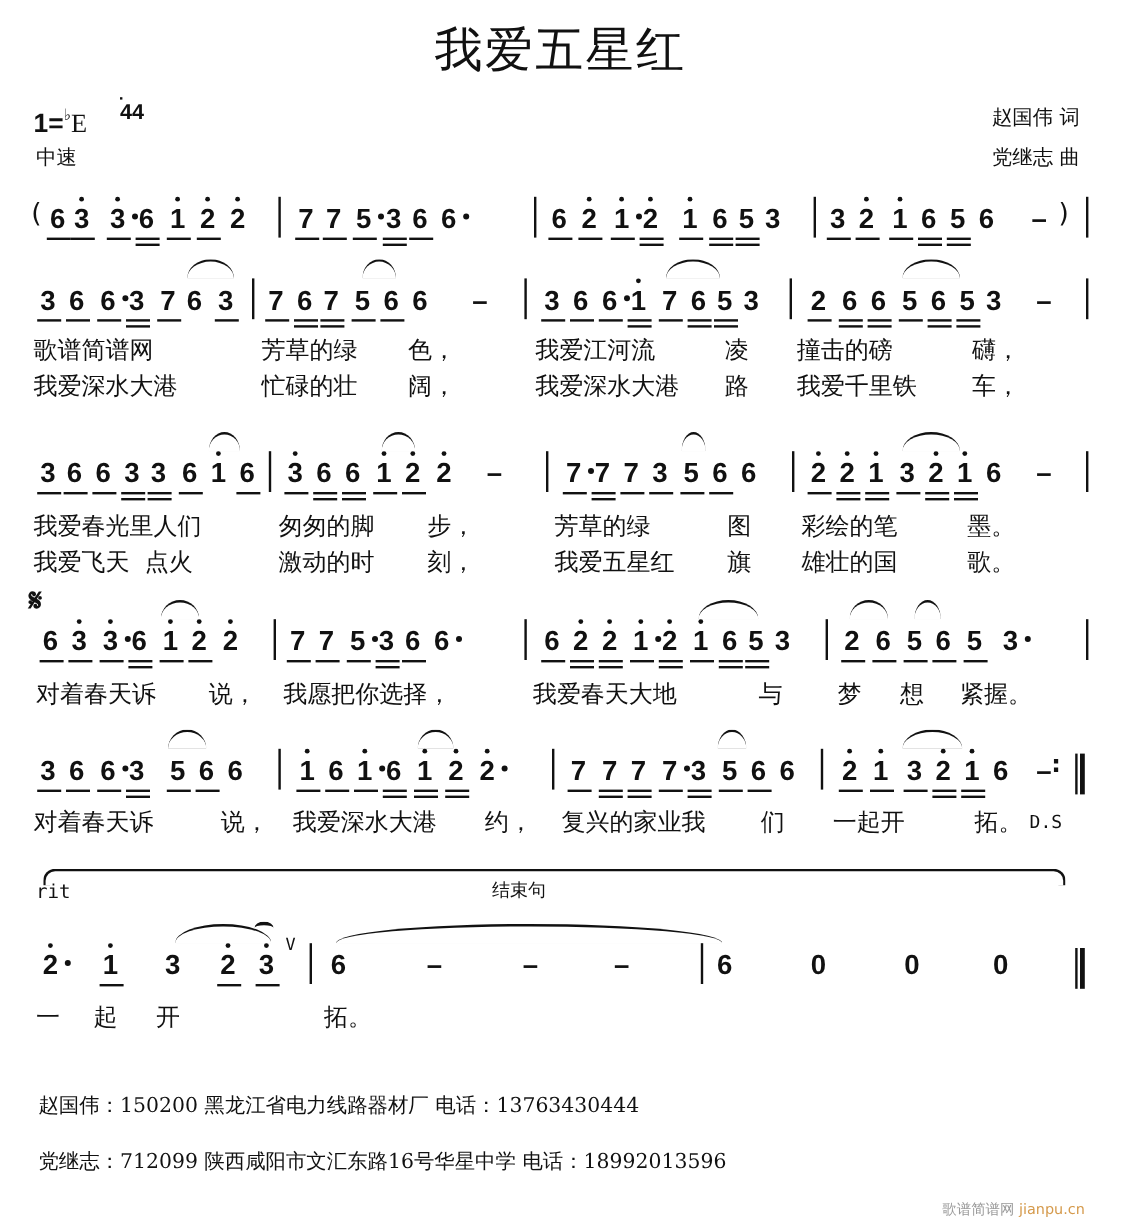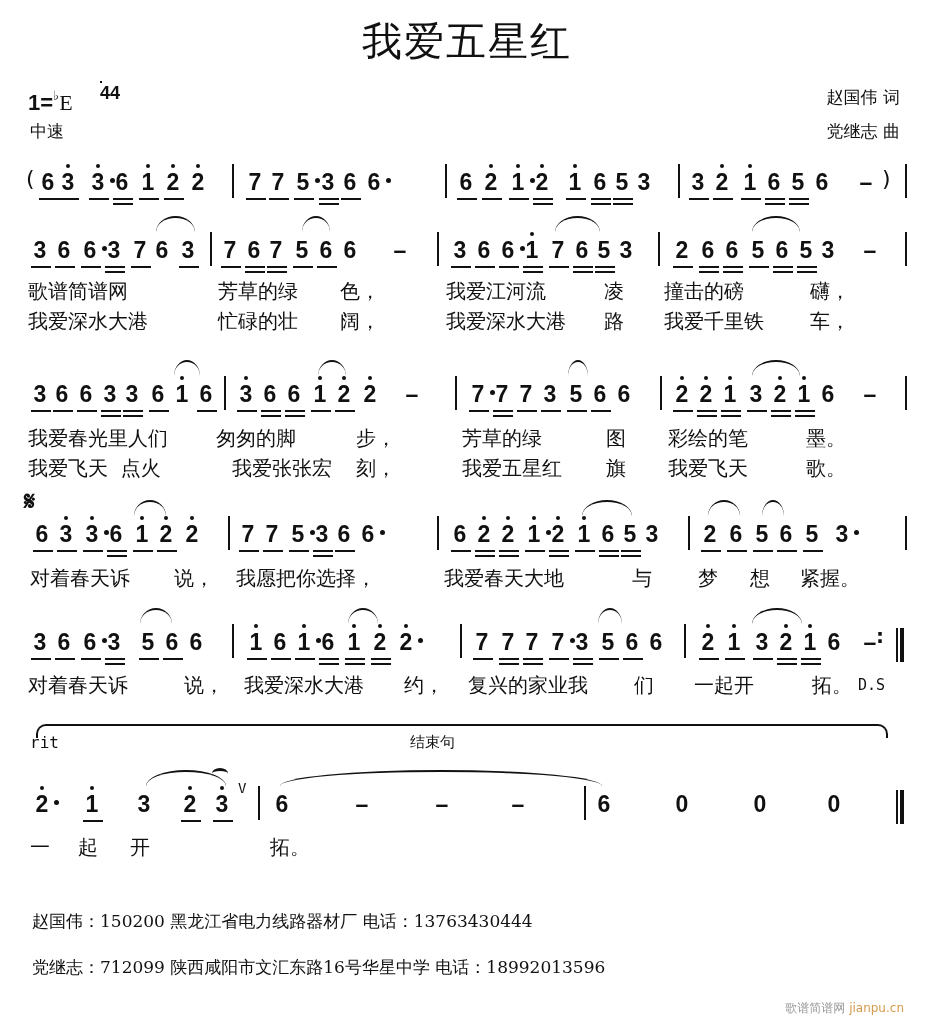--- a/index.html
+++ b/index.html
@@ -430,32 +430,32 @@
     <div class="lyric" style="left: 664px; top: 278px;">撞击的磅</div>
     <div class="lyric" style="left: 810px; top: 278px;">礴，</div>
     <div class="lyric" style="left: 28px; top: 308px;">我爱深水大港</div>
     <div class="lyric" style="left: 218px; top: 308px;">忙碌的壮</div>
     <div class="lyric" style="left: 340px; top: 308px;">阔，</div>
     <div class="lyric" style="left: 446px; top: 308px;">我爱深水大港</div>
     <div class="lyric" style="left: 604px; top: 308px;">路</div>
     <div class="lyric" style="left: 664px; top: 308px;">我爱千里铁</div>
     <div class="lyric" style="left: 810px; top: 308px;">车，</div>
     <div class="lyric" style="left: 28px; top: 425px;">我爱春光里人们</div>
-    <div class="lyric" style="left: 216px; top: 425px;">匆匆的脚</div>
+    <div class="lyric" style="left: 232px; top: 425px;">匆匆的脚</div>
     <div class="lyric" style="left: 356px; top: 425px;">步，</div>
     <div class="lyric" style="left: 462px; top: 425px;">芳草的绿</div>
     <div class="lyric" style="left: 606px; top: 425px;">图</div>
     <div class="lyric" style="left: 668px; top: 425px;">彩绘的笔</div>
     <div class="lyric" style="left: 806px; top: 425px;">墨。</div>
     <div class="lyric" style="left: 28px; top: 455px;">我爱飞天  点火</div>
-    <div class="lyric" style="left: 232px; top: 455px;">我爱张张宏</div>
+    <div class="lyric" style="left: 232px; top: 455px;">激动的时</div>
     <div class="lyric" style="left: 356px; top: 455px;">刻，</div>
     <div class="lyric" style="left: 462px; top: 455px;">我爱五星红</div>
     <div class="lyric" style="left: 606px; top: 455px;">旗</div>
-    <div class="lyric" style="left: 668px; top: 455px;">我爱飞天</div>
+    <div class="lyric" style="left: 668px; top: 455px;">雄壮的国</div>
     <div class="lyric" style="left: 806px; top: 455px;">歌。</div>
     <div class="lyric" style="left: 30px; top: 565px;">对着春天诉</div>
     <div class="lyric" style="left: 174px; top: 565px;">说，</div>
     <div class="lyric" style="left: 236px; top: 565px;">我愿把你选择，</div>
     <div class="lyric" style="left: 444px; top: 565px;">我爱春天大地</div>
     <div class="lyric" style="left: 632px; top: 565px;">与</div>
     <div class="lyric" style="left: 698px; top: 565px;">梦</div>
     <div class="lyric" style="left: 750px; top: 565px;">想</div>
     <div class="lyric" style="left: 800px; top: 565px;">紧握。</div>
     <div class="lyric" style="left: 28px; top: 672px;">对着春天诉</div>

